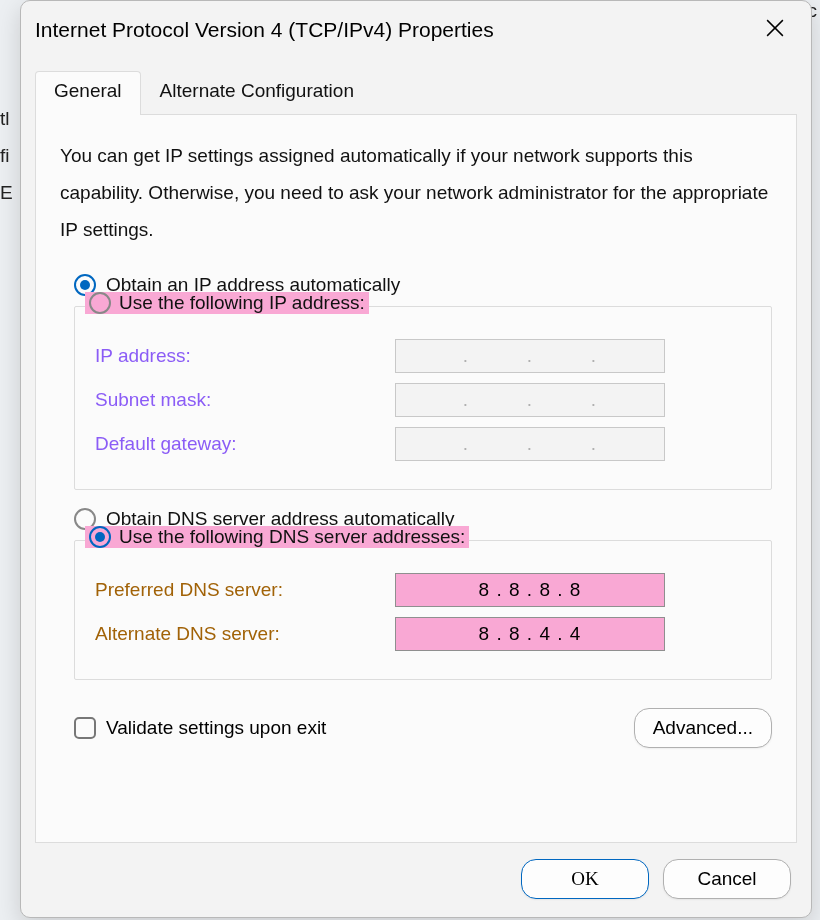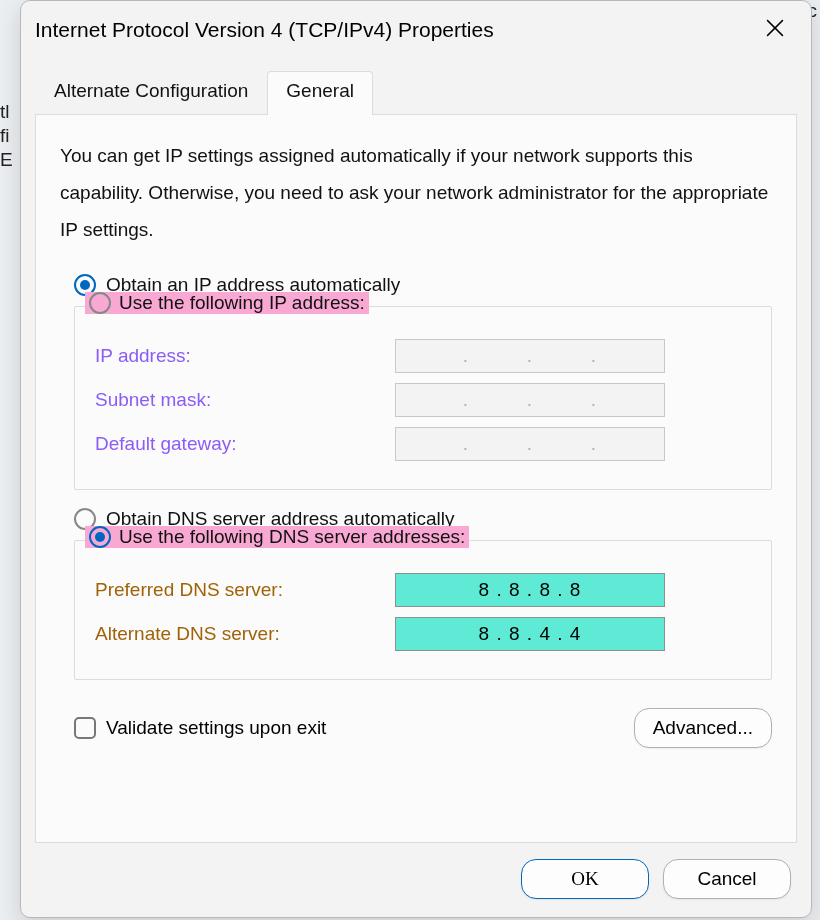--- a/index.html
+++ b/index.html
@@ -11,21 +11,21 @@
     color: #000;
     background: #eceff2;
     overflow: hidden;
   }
   .backdrop {
     position: absolute; inset: 0;
     background: #eceff2;
   }
   .backdrop .bg-left {
     position: absolute; left: 0; top: 100px; width: 20px;
-    font-size: 19px; color: #222; line-height: 24px;
+    font-size: 19px; color: #222; line-height: 37px;
   }
   .backdrop .bg-right {
     position: absolute; right: 3px; top: 0; font-size: 19px; color: #222;
   }
   .dialog {
     position: absolute;
     left: 20px; top: 0;
     width: 792px; height: 918px;
     background: #f3f3f3;
     border: 1px solid #b8b8b8;
@@ -148,21 +148,21 @@
   }
   .field-label {
     width: 300px;
     font-size: 19px;
     color: #a16207;
   }
   .field-label.disabled { color: #8b5cf6; }
   .ip-input {
     width: 270px; height: 34px;
     border: 1px solid #8f8f8f;
-    background: #5eead4;
+    background: #f9a8d4;
     display: flex; align-items: center; justify-content: center;
     font-family: inherit;
     font-size: 19px;
     letter-spacing: 1px;
     text-align: center;
   }
   .ip-input.disabled {
     background: #f3f3f3;
     border-color: #c8c8c8;
     color: #9a9a9a;
@@ -222,25 +222,25 @@
       <span>
         <svg viewBox="0 0 16 16">
             <line x1="1" y1="1" x2="15" y2="15" stroke="#000" stroke-width="1.3"></line>
             <line x1="15" y1="1" x2="1" y2="15" stroke="#000" stroke-width="1.3"></line>
           </svg>
       </span>
     </div>
   </div>
 
   <div class="tabstrip">
+    <div class="tab active">
+      <span>General</span>
+    </div>
     <div class="tab">
       <span>Alternate Configuration</span>
-    </div>
-    <div class="tab active">
-      <span>General</span>
     </div>
   </div>
 
   <div class="tabpanel">
 
     <div class="desc">You can get IP settings assigned automatically if your network supports this capability. Otherwise, you need to ask your network administrator for the appropriate IP settings.</div>
 
     <div class="radio-row">
       <span class="radio checked"></span>
       <span class="radio-label">Obtain an IP address automatically</span>

